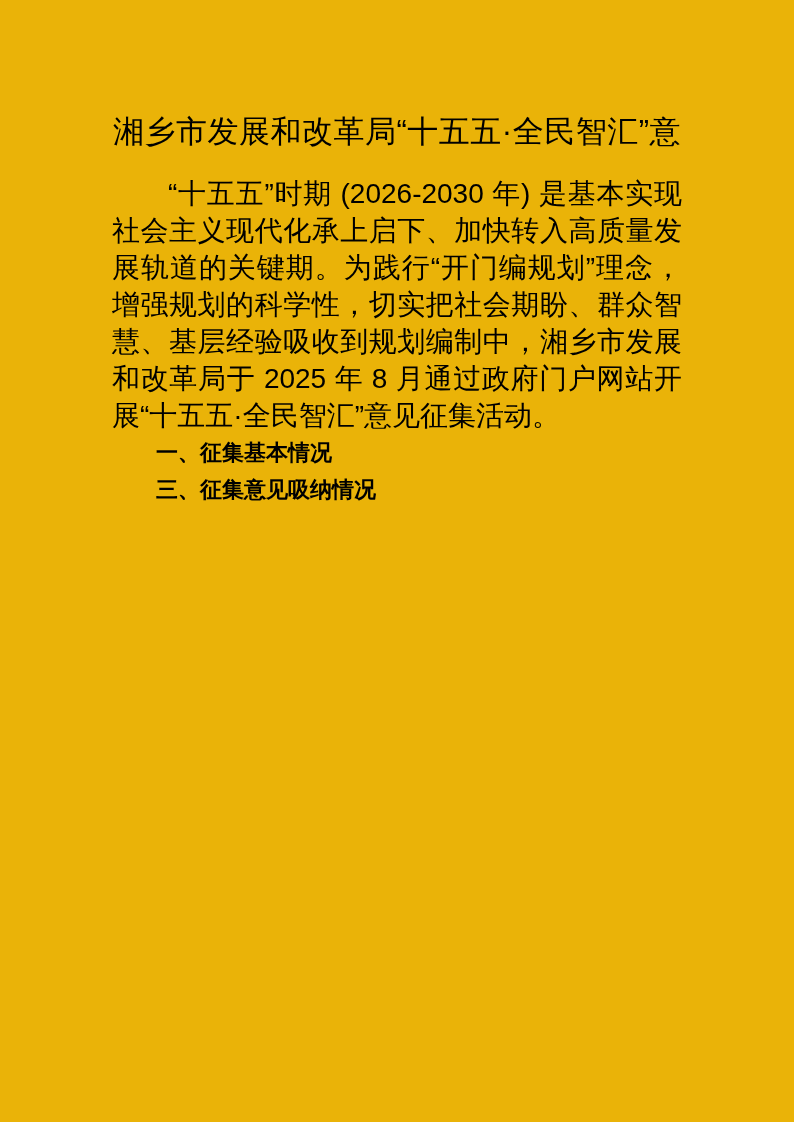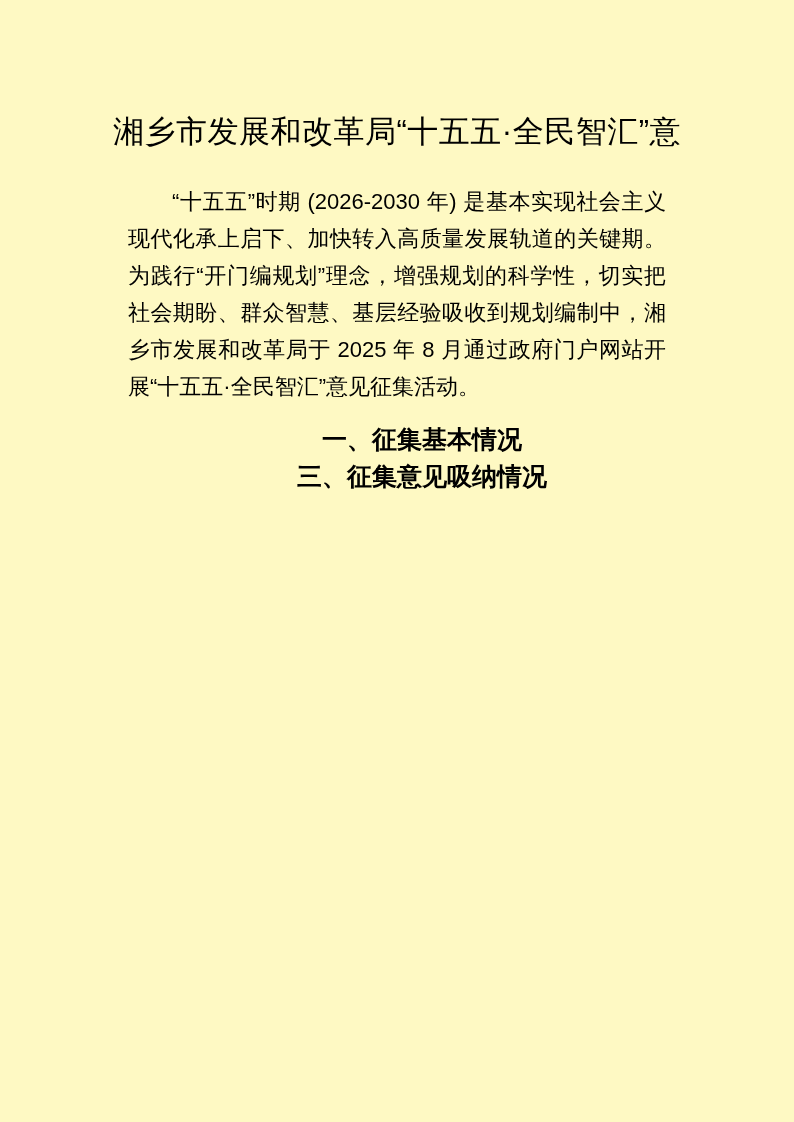--- a/index.html
+++ b/index.html
@@ -7,52 +7,51 @@
       padding: 0;
       background: #ffffff;
     }
     .page {
       position: relative;
       width: 794px;
       height: 1122px;
       box-sizing: border-box;
       margin: 0 auto;
       padding: 97px 112px 60px 112px;
-      background: #fef9c3;
+      background: #eab308;
       color: #000000;
       font-family: "Liberation Sans", "DejaVu Sans", sans-serif;
       overflow: hidden;
     }
     .doc-title {
       margin: 0 0 8px 0;
       font-size: 31px;
       font-weight: normal;
       line-height: 70px;
       text-align: center;
       letter-spacing: 0.5px;
     }
     .doc-title .title-line {
       display: block;
       white-space: nowrap;
     }
     .body-para {
-      margin: 16px;
-      font-size: 22px;
+      margin: 0;
+      font-size: 28px;
       line-height: 37px;
       text-align: justify;
       text-indent: 2em;
       word-break: break-all;
     }
     .section-heading {
       margin: 0;
-      font-size: 25px;
+      font-size: 22px;
       line-height: 37px;
       font-weight: bold;
       text-indent: 2em;
-      text-align: center;
     }
   </style>
 </head>
 <body>
 
 <div class="page">
 
   <h1 class="doc-title">
     <span class="title-line">湘乡市发展和改革局“十五五·全民智汇”意</span>
   </h1>

